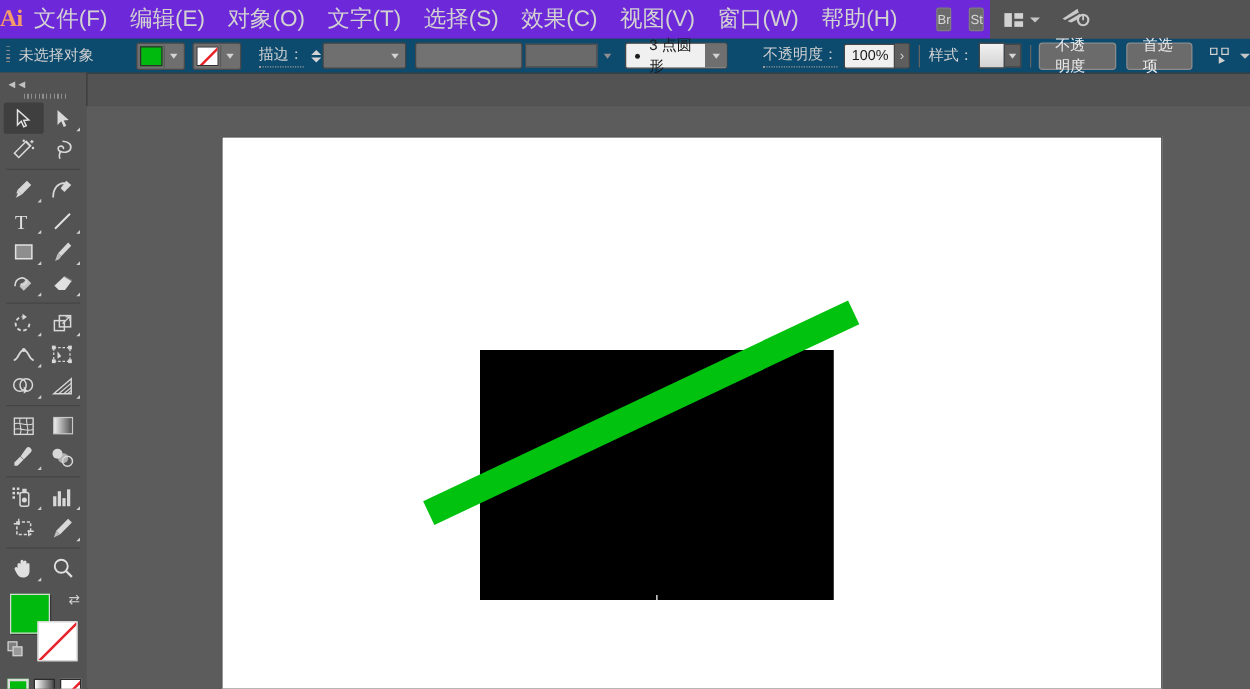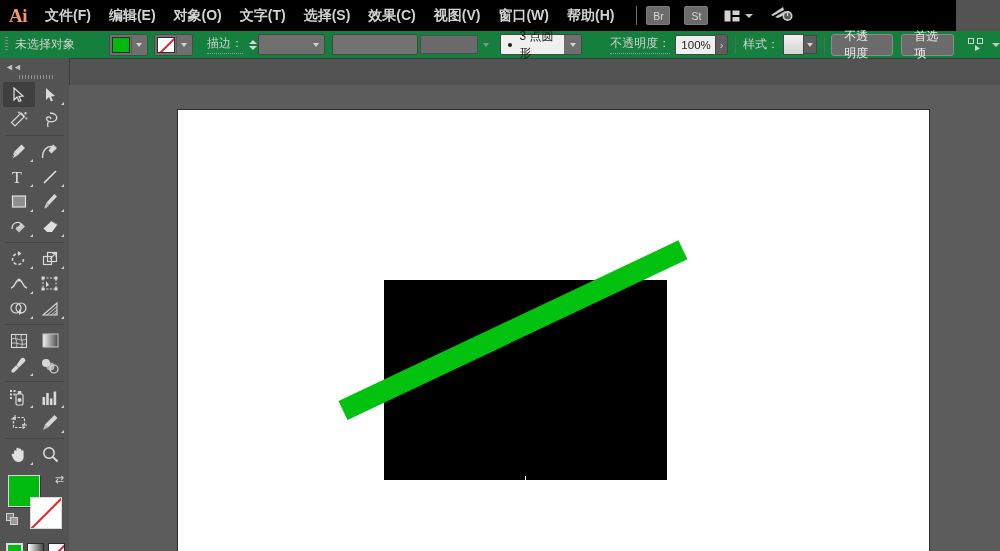--- a/index.html
+++ b/index.html
@@ -18,22 +18,22 @@
     position: relative;
     width: 1000px;
     height: 551px;
     background: #535353;
   }
 
   
   .menubar {
     position: absolute;
     left: 0; top: 0;
-    width: 956px; height: 31px;
-    background: #000000;
+    width: 792px; height: 31px;
+    background: #6d28d9;
     display: flex;
     align-items: center;
     border-bottom: 1px solid #3d3d3d;
   }
   .ai-logo {
     width: 36px;
     height: 31px;
     display: flex;
     align-items: center;
     justify-content: center;
@@ -41,24 +41,23 @@
     font-size: 19px;
     font-weight: bold;
     font-family: "Liberation Serif", "DejaVu Serif", serif;
     letter-spacing: -0.5px;
   }
   .menu-item {
     padding: 0 9px;
     height: 31px;
     line-height: 31px;
     color: #d2d2d2;
-    font-size: 14px;
+    font-size: 18px;
     white-space: nowrap;
     cursor: default;
-    font-weight: bold;
   }
   .menubar-sep {
     width: 1px;
     height: 19px;
     background: #6e6e6e;
     margin: 0 9px 0 13px;
   }
   .appbtn {
     width: 22px; height: 17px;
     background: #6b6b6b;
@@ -85,21 +84,21 @@
     border-right: 4px solid transparent;
     border-top: 4px solid #c6c6c6;
   }
   .cc-icon { margin-left: 16px; cursor: default; }
 
   
   .optionsbar {
     position: absolute;
     left: 0; top: 31px;
     width: 1000px; height: 27px;
-    background: #15803d;
+    background: #0c4a6e;
     border-bottom: 1px solid #3d3d3d;
     display: flex;
     align-items: center;
   }
   .grip {
     width: 4px; height: 15px; margin: 0 7px 0 5px;
     background:
       repeating-linear-gradient(to bottom, #8a8a8a 0 1px, transparent 1px 3px);
   }
   .opt-label {

